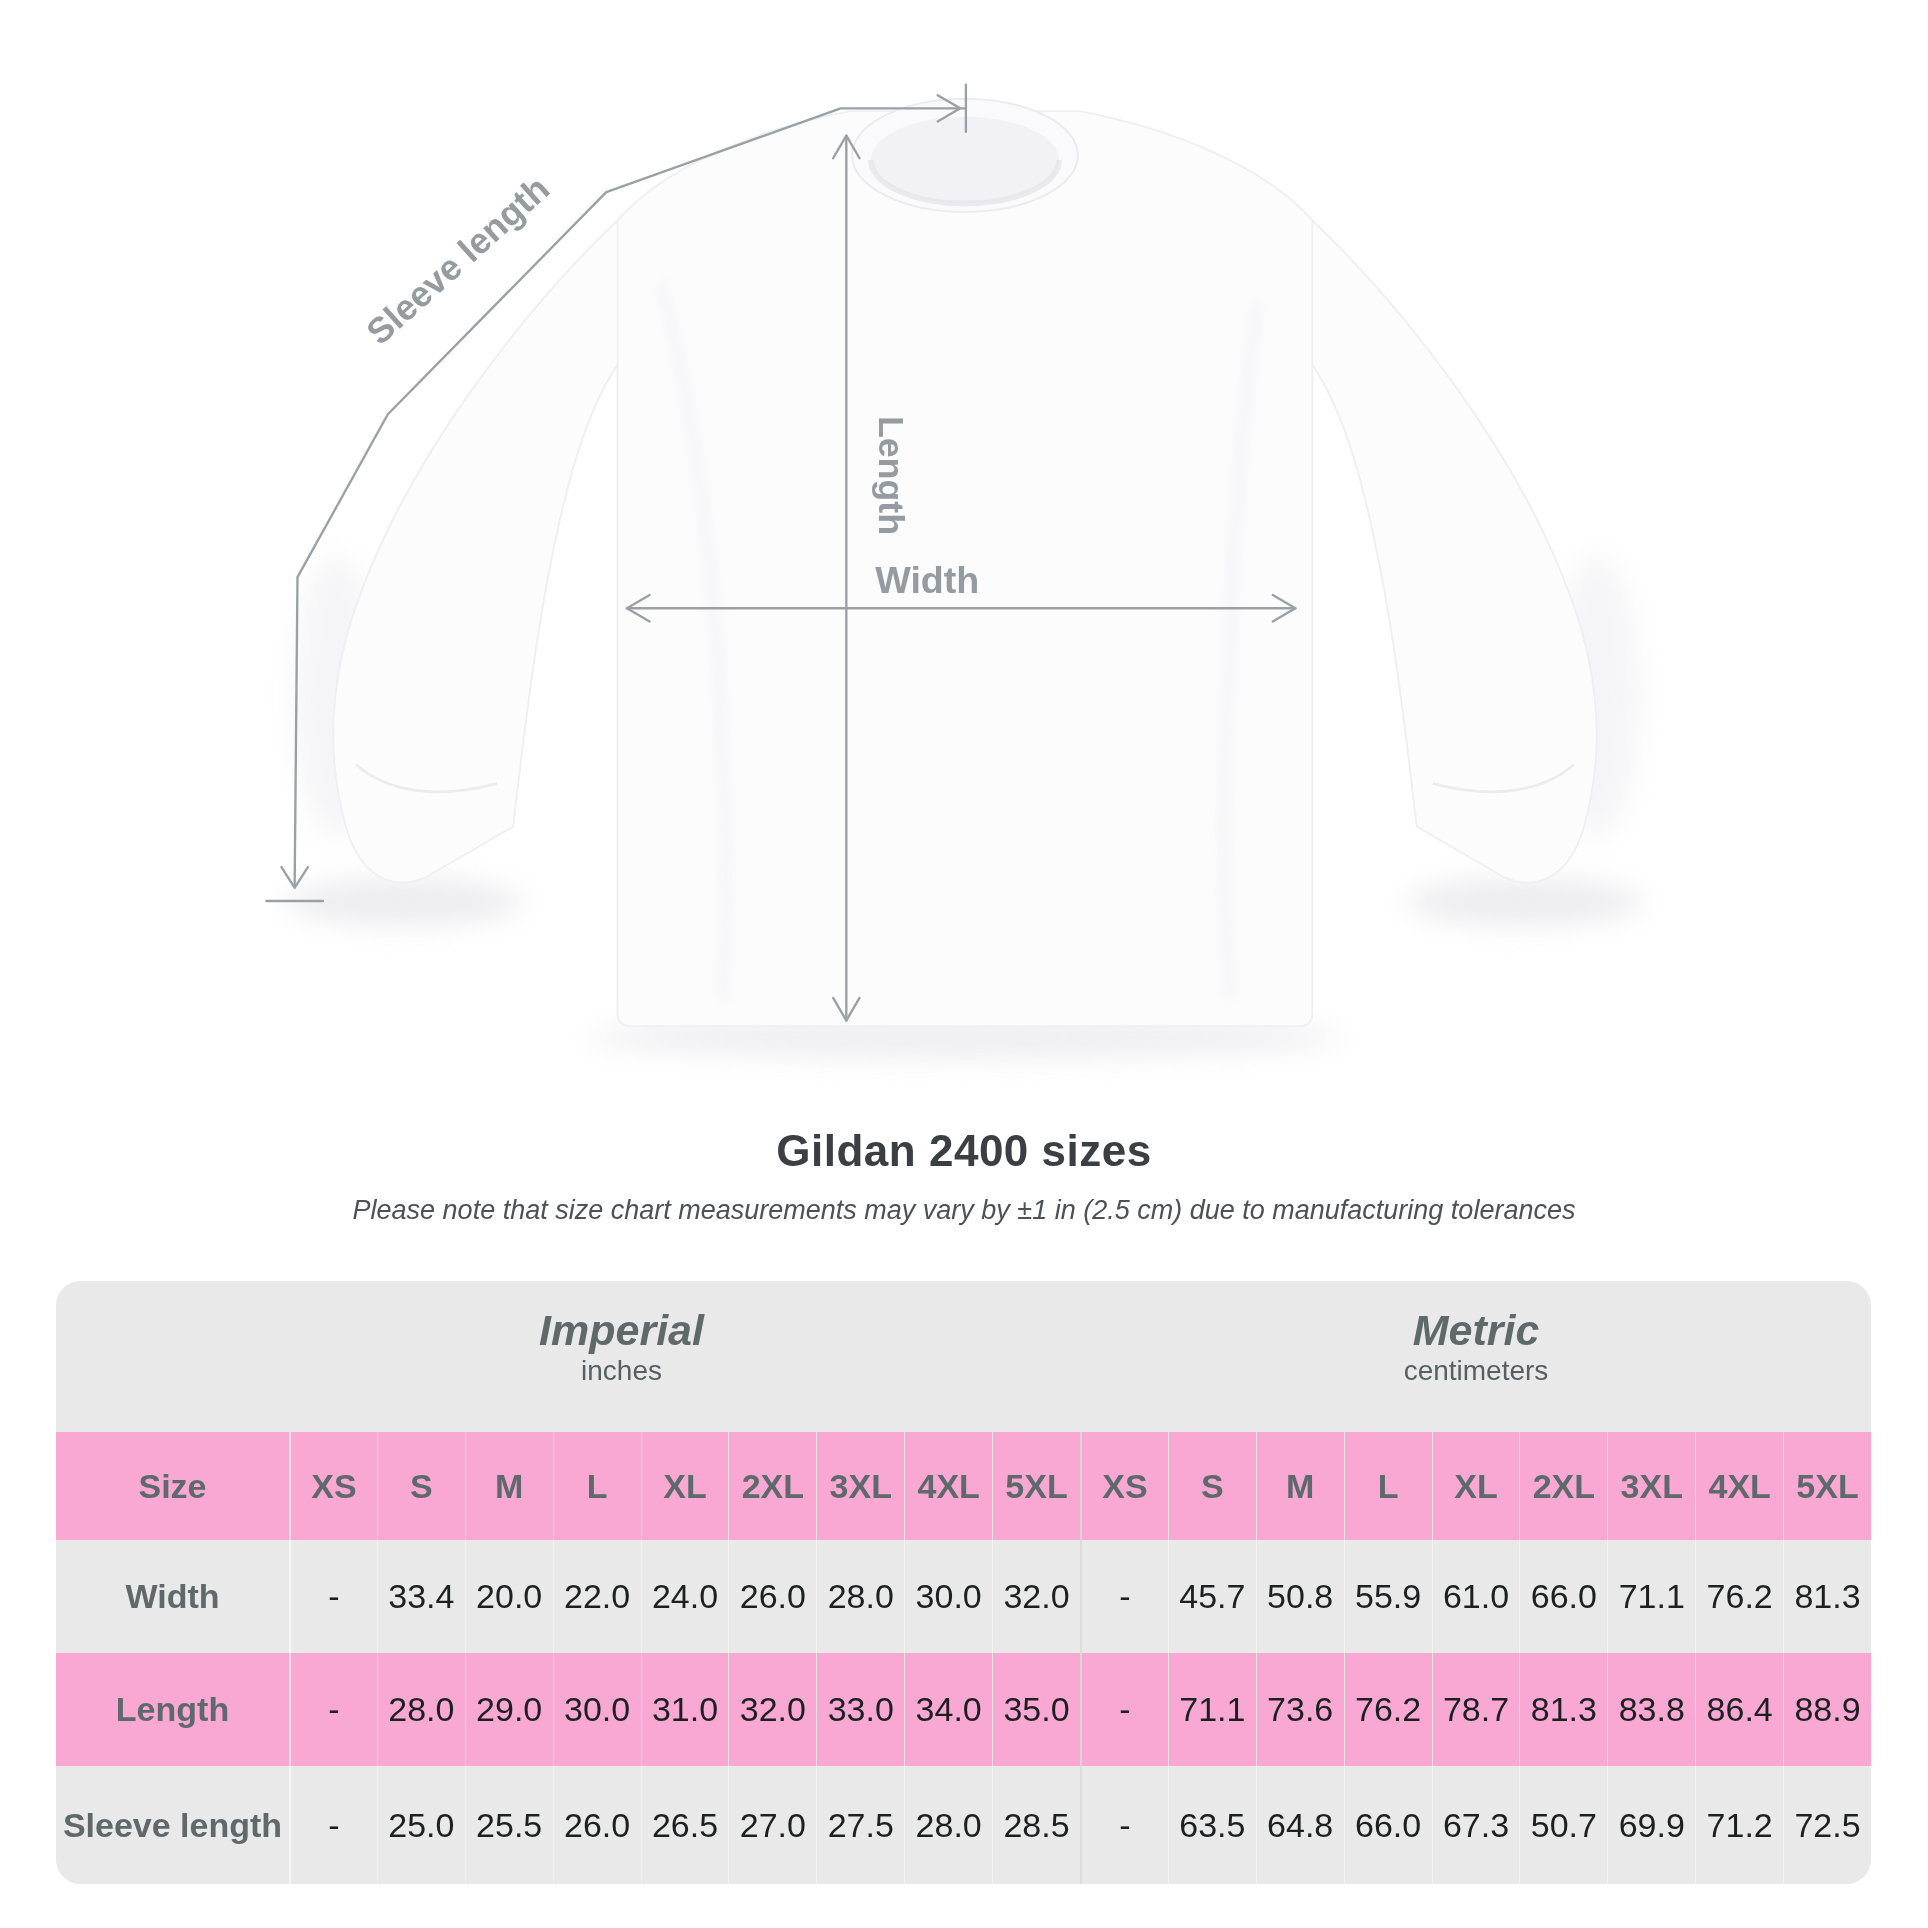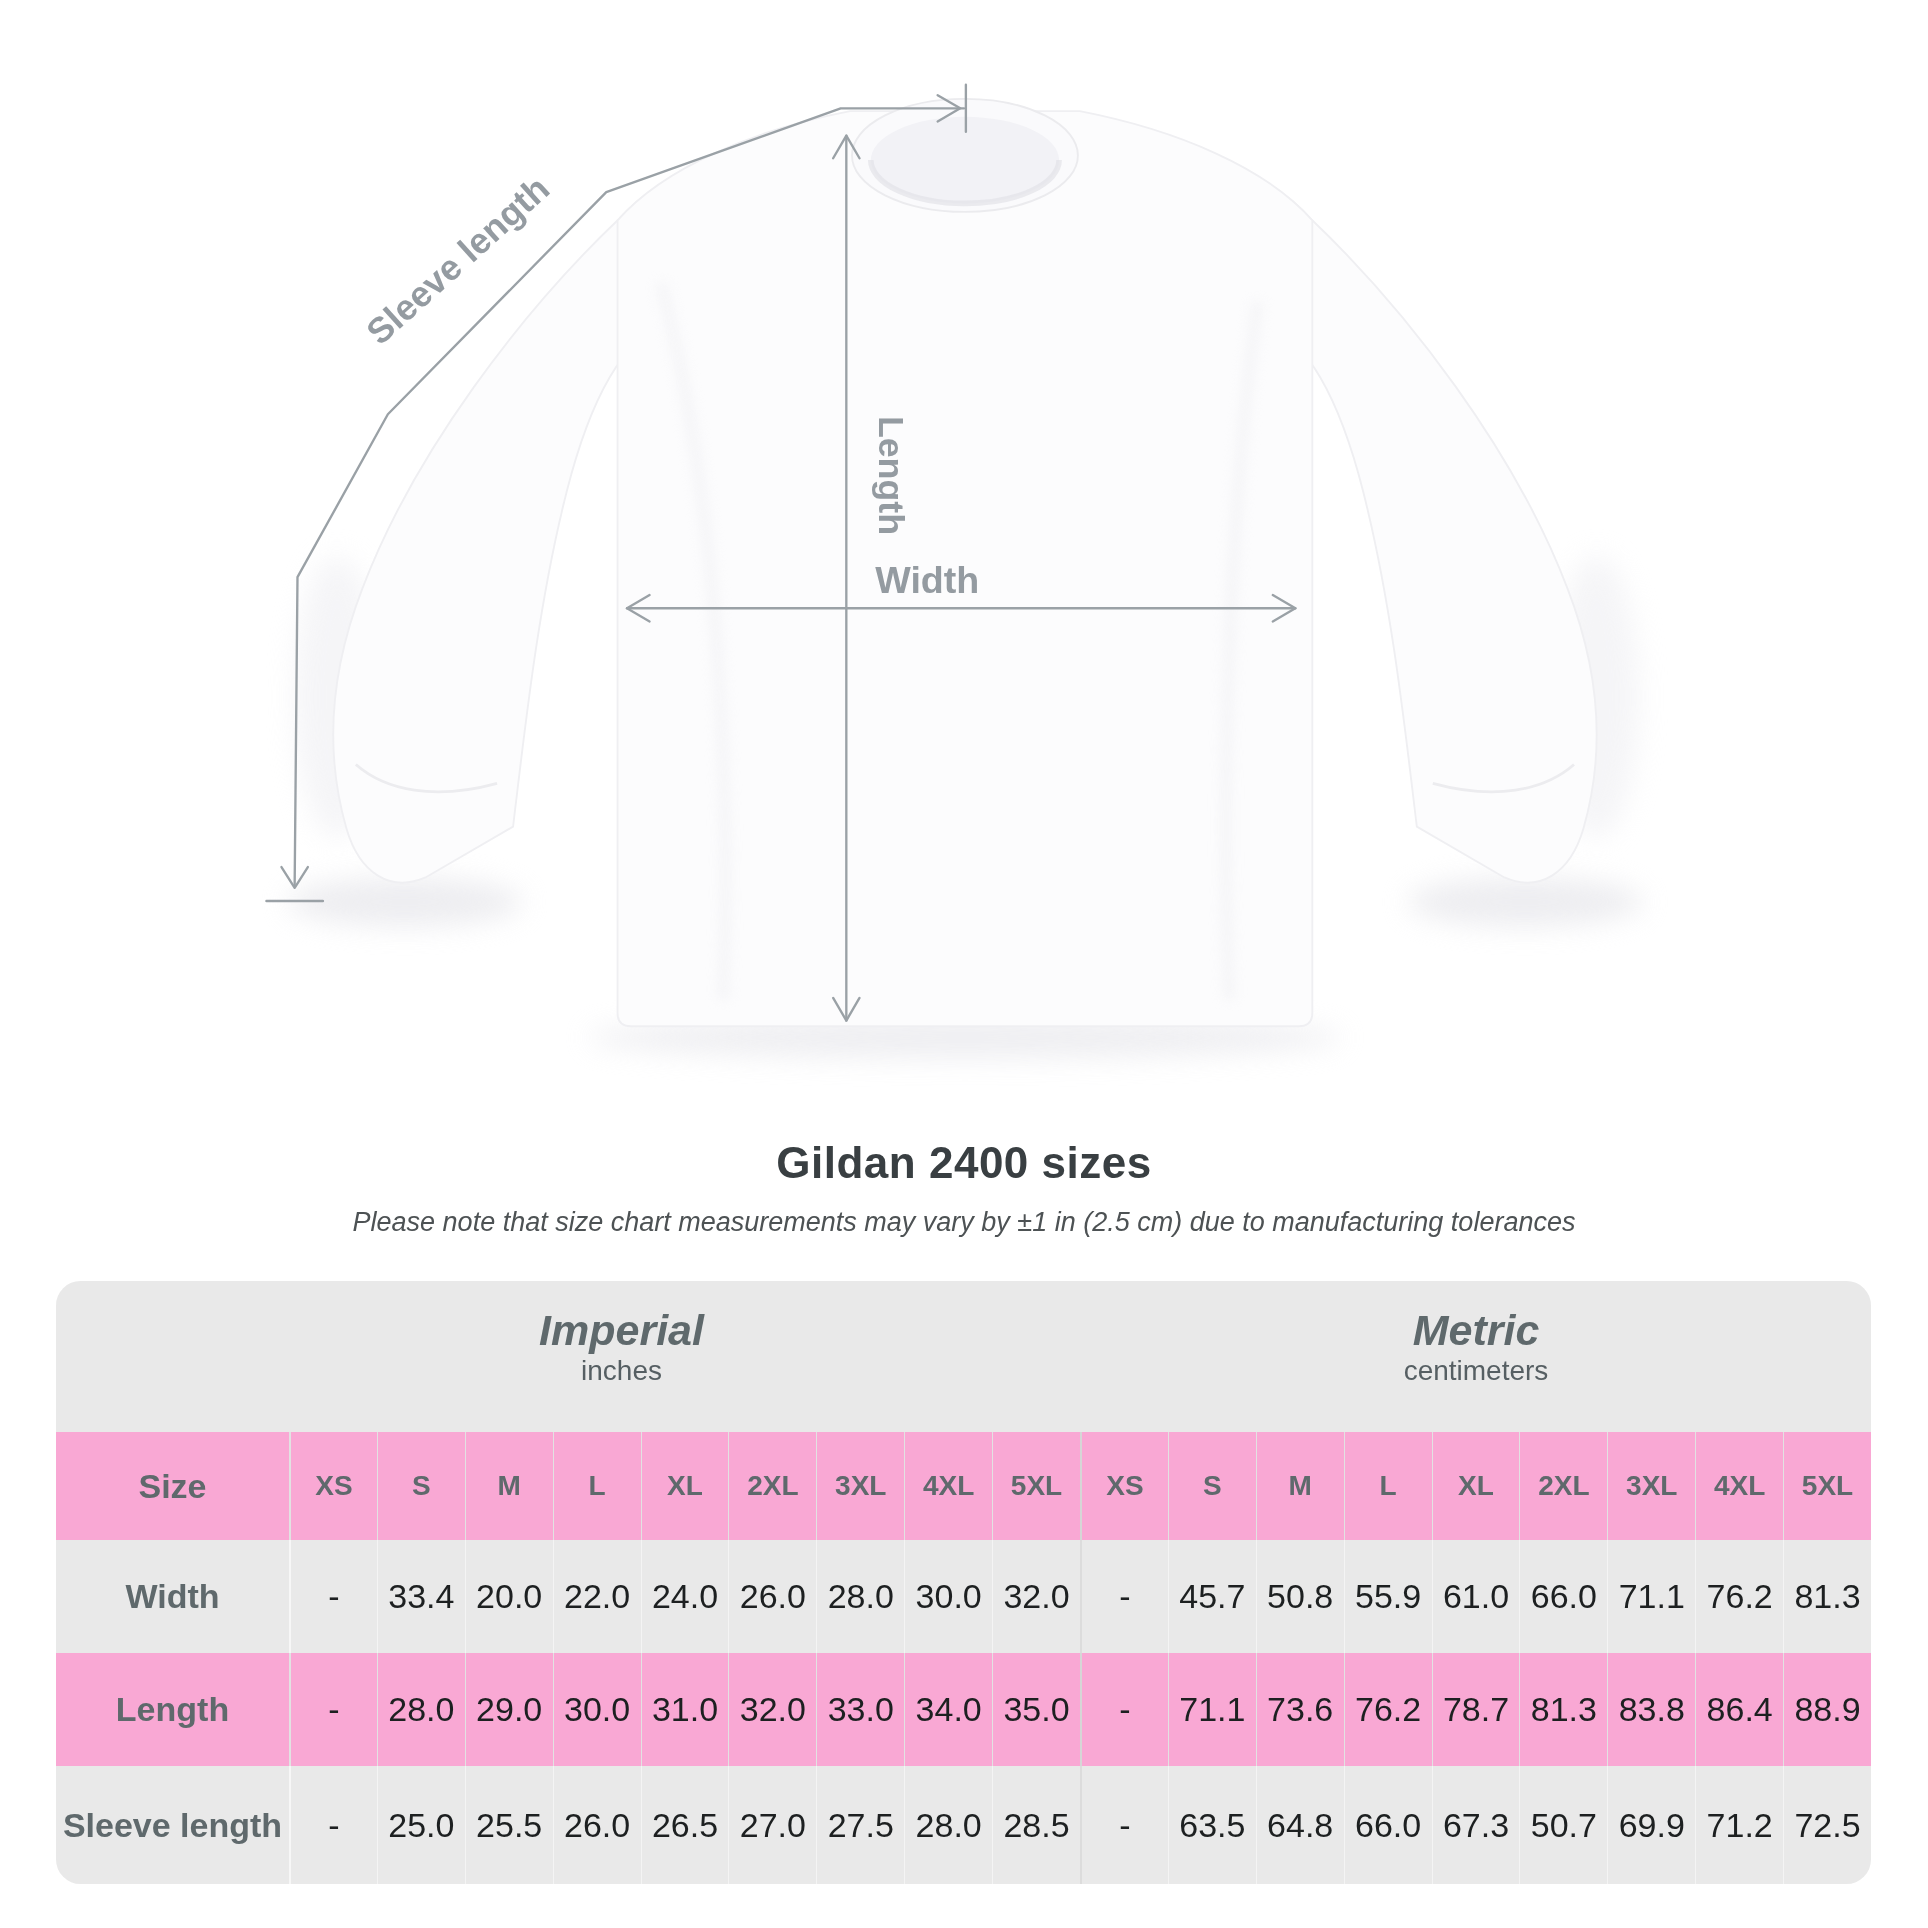--- a/index.html
+++ b/index.html
@@ -10,39 +10,39 @@
   .shirt-svg{position:absolute;left:0;top:0;}
   .garment{fill:#fcfcfd;stroke:#efeff2;stroke-width:2;}
   .soft{filter:blur(14px);}
   .seam{fill:none;stroke:#ececef;stroke-width:3;}
   .fold{fill:none;stroke:#f1f1f4;stroke-width:12;opacity:.65;filter:blur(6px);}
   .mline{fill:none;stroke:var(--diagram_line);stroke-width:2.5;stroke-linecap:round;stroke-linejoin:round;}
   .diagram-label{font-family:"Liberation Sans", sans-serif;font-weight:bold;fill:var(--diagram_label);}
 
   
   .heading{position:absolute;top:1126px;left:0;width:100%;text-align:center;}
-  .heading h1{margin:12px;font-size:44px;font-weight:bold;color:var(--heading_text);letter-spacing:0.5px;}
+  .heading h1{margin:0;font-size:44px;font-weight:bold;color:var(--heading_text);letter-spacing:0.5px;}
   .heading p{margin:19px 0 0 0;font-size:27px;font-style:italic;color:var(--note_text);}
 
   
   .table-wrap{position:absolute;left:56px;top:1281px;}
   .grid{display:grid;width:1815px;height:603px;
         grid-template-columns:233px repeat(18,1fr);
         grid-template-rows:151px 108px 113px 113px 118px;
         border-radius:24.5px;overflow:hidden;}
   .band{grid-column:1/-1;background:var(--table_band);position:relative;}
   .unit-group{position:absolute;top:24.5px;text-align:center;}
   .unit-group.imperial{left:0;width:1083px;padding-left:24px;}
   .unit-group.metric{left:1024px;width:792px;}
   .unit-label{font-size:43px;font-weight:bold;font-style:italic;color:var(--label_text);}
   .unit-sub{font-size:28px;color:var(--sub_text);}
   .cell{display:flex;align-items:center;justify-content:center;}
   .row-white{background:#f9a8d4;}
   .row-gray{background:var(--table_band);}
-  .size-head{font-size:28px;font-weight:bold;color:var(--label_text);}
+  .size-head{font-size:34px;font-weight:bold;color:var(--label_text);}
   .row-label{font-size:34px;font-weight:bold;color:var(--label_text);}
   .val{font-size:34px;color:var(--value_text);}
   .sep{border-left:1.9px solid var(--separator);}
   .row-gray.sep{border-left-color:#f4f4f4;}
   .sep-label{border-left:2.8px solid var(--separator);}
   .row-gray.sep-label{border-left-color:#f7f7f7;}
   .sep-strong{border-left:2.8px solid var(--separator_strong);}
   .row-gray.sep-strong{border-left-color:#dcdcdc;}
 </style>
 </head>

